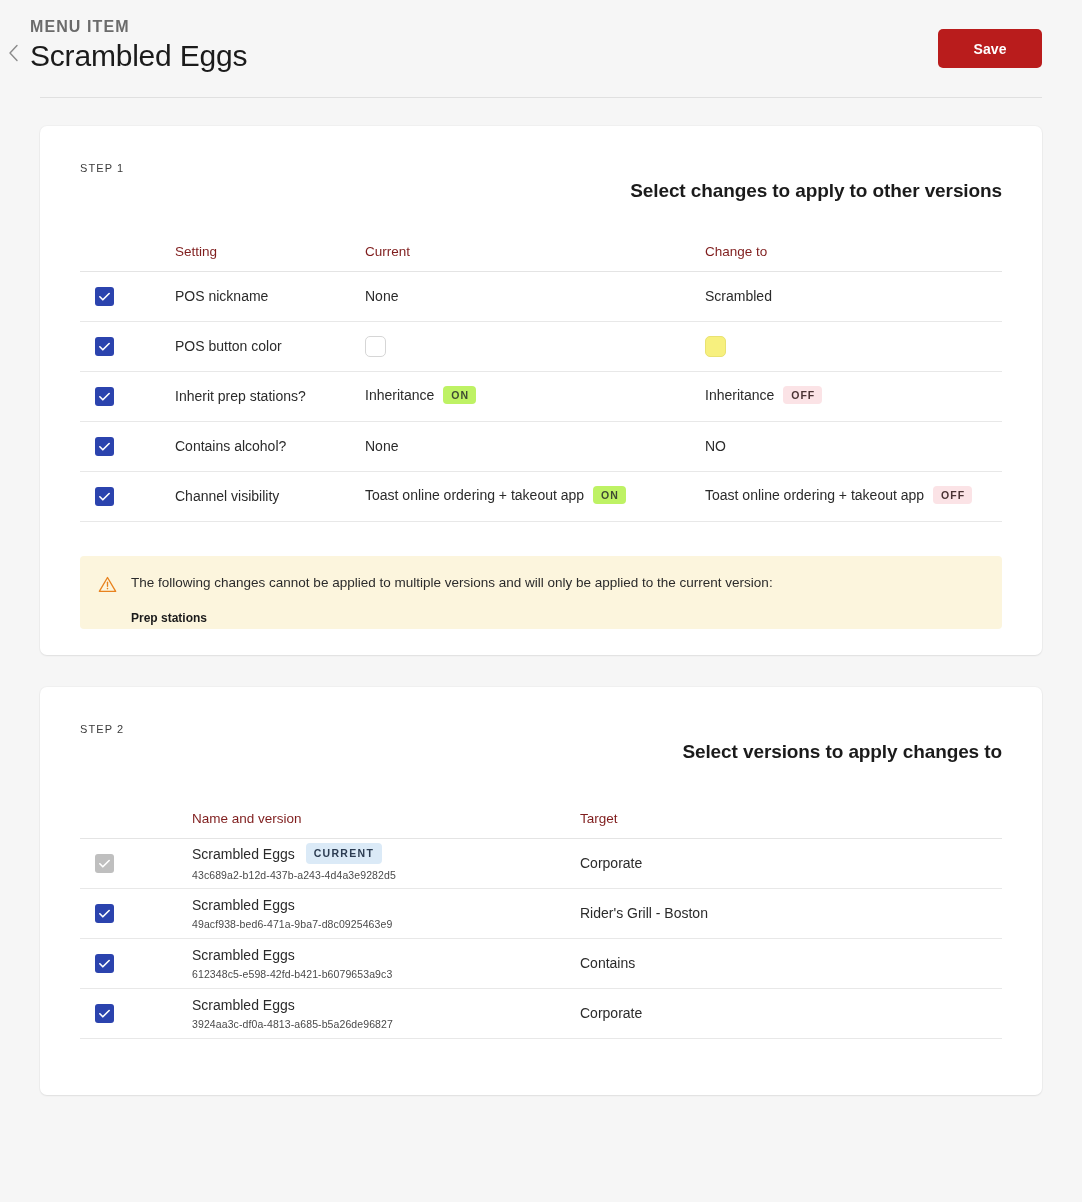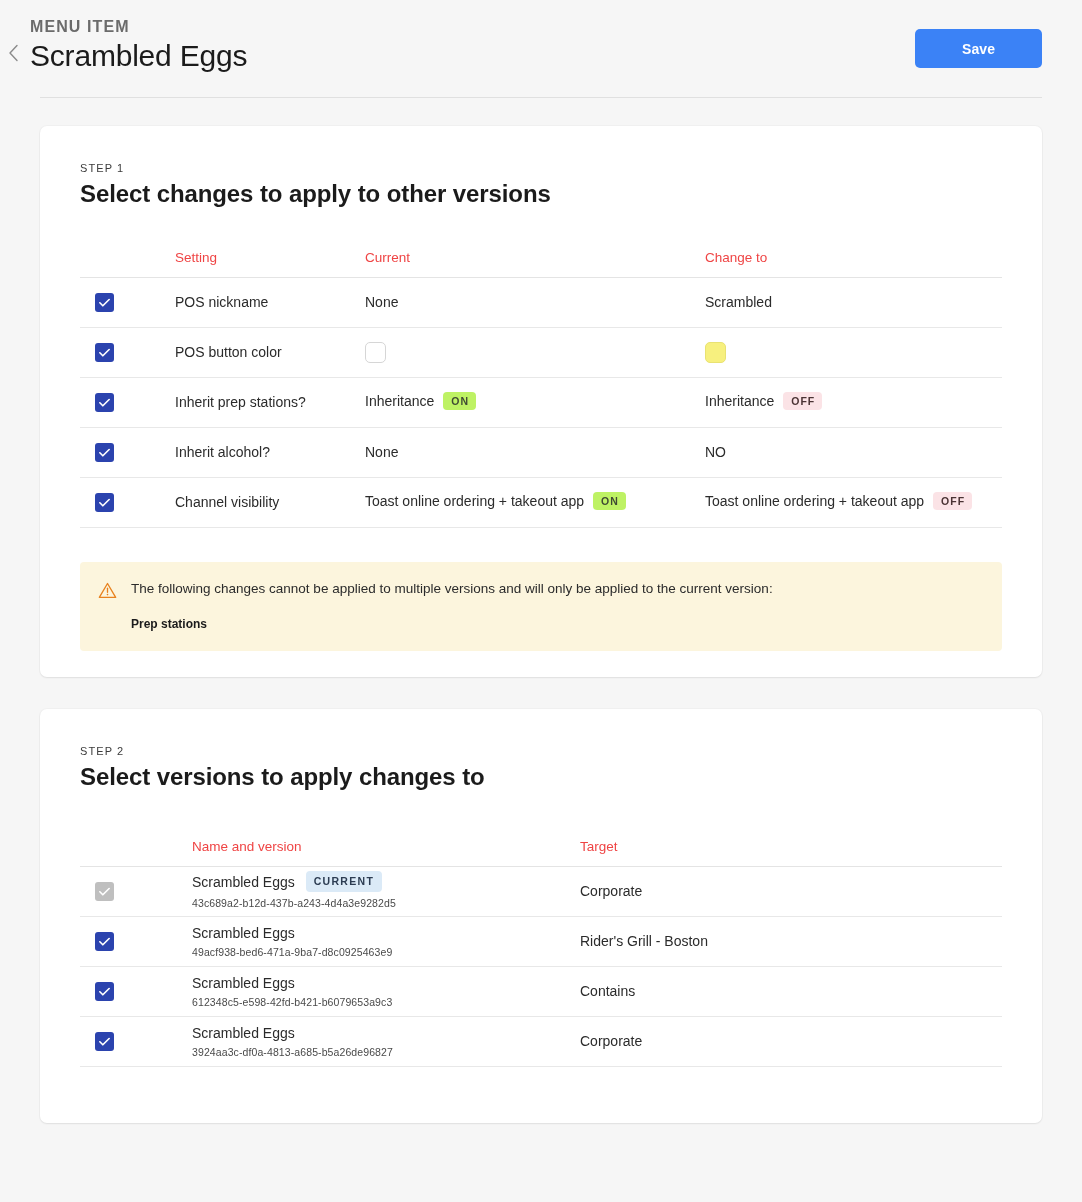--- a/index.html
+++ b/index.html
@@ -48,23 +48,23 @@
     font-size: 30px;
     font-weight: 400;
     color: #1b1b1b;
     line-height: 1.12;
     letter-spacing: -0.2px;
   }
   .save-button {
     position: absolute;
     right: 0;
     top: 11px;
-    width: 127px;
+    width: 104px;
     height: 39px;
-    background: #3b82f6;
+    background: #b91c1c;
     color: #ffffff;
     border: none;
     border-radius: 5px;
     font-family: "Liberation Sans", sans-serif;
     font-size: 14px;
     font-weight: 700;
     cursor: pointer;
     letter-spacing: 0.1px;
   }
   .header-rule {
@@ -85,36 +85,37 @@
 
   .step-eyebrow {
     font-size: 11px;
     letter-spacing: 1.1px;
     color: #3b3b3b;
     font-weight: 400;
     text-transform: uppercase;
     margin-bottom: 6px;
   }
   .step-title {
-    font-size: 24px;
+    font-size: 19px;
     font-weight: 700;
     color: #1b1b1b;
     letter-spacing: -0.1px;
+    text-align: right;
   }
 
   
   table.data-table {
     width: 100%;
     border-collapse: collapse;
     table-layout: fixed;
   }
   table.data-table th {
     font-size: 13.5px;
     font-weight: 400;
-    color: #ef4444;
+    color: #7f1d1d;
     text-align: left;
     padding: 0 0 12px 0;
     border-bottom: 1px solid #e4e4e4;
     vertical-align: bottom;
   }
   table.data-table td {
     padding: 0;
     border-bottom: 1px solid #e8e8e8;
     vertical-align: middle;
     font-size: 14px;
@@ -187,21 +188,21 @@
   .swatch-empty { background: #ffffff; border: 1px solid #d6d6d6; }
   .swatch-yellow { background: #f7f07e; border: 1px solid #e9e272; }
 
   .cell-text { display: inline-block; }
 
   
   .warning-banner {
     margin-top: 34px;
     background: #fcf5dd;
     border-radius: 4px;
-    padding: 18px 20px 20px 18px;
+    padding: 18px 20px 4px 18px;
     display: flex;
     align-items: flex-start;
   }
   .warn-icon { flex: 0 0 20px; margin-top: 1px; }
   .warn-body { margin-left: 13px; }
   .warn-text {
     font-size: 13.5px;
     color: #2b2b2b;
     line-height: 1.35;
   }
@@ -297,21 +298,21 @@
             <td>Inherit prep stations?</td>
             <td><span class="cell-text">Inheritance</span><span class="badge badge-on">ON</span></td>
             <td><span class="cell-text">Inheritance</span><span class="badge badge-off">OFF</span></td>
           </tr>
           <tr>
             <td><div class="cbox">
                 <svg width="13" height="13" viewBox="0 0 14 14" aria-hidden="true">
                   <path d="M2 7.3l3.2 3.2L12 3.8" stroke="#ffffff" stroke-width="1.8" fill="none" stroke-linecap="round" stroke-linejoin="round"></path>
                 </svg>
               </div></td>
-            <td>Inherit alcohol?</td>
+            <td>Contains alcohol?</td>
             <td><span class="cell-text">None</span></td>
             <td><span class="cell-text">NO</span></td>
           </tr>
           <tr>
             <td><div class="cbox">
                 <svg width="13" height="13" viewBox="0 0 14 14" aria-hidden="true">
                   <path d="M2 7.3l3.2 3.2L12 3.8" stroke="#ffffff" stroke-width="1.8" fill="none" stroke-linecap="round" stroke-linejoin="round"></path>
                 </svg>
               </div></td>
             <td>Channel visibility</td>

